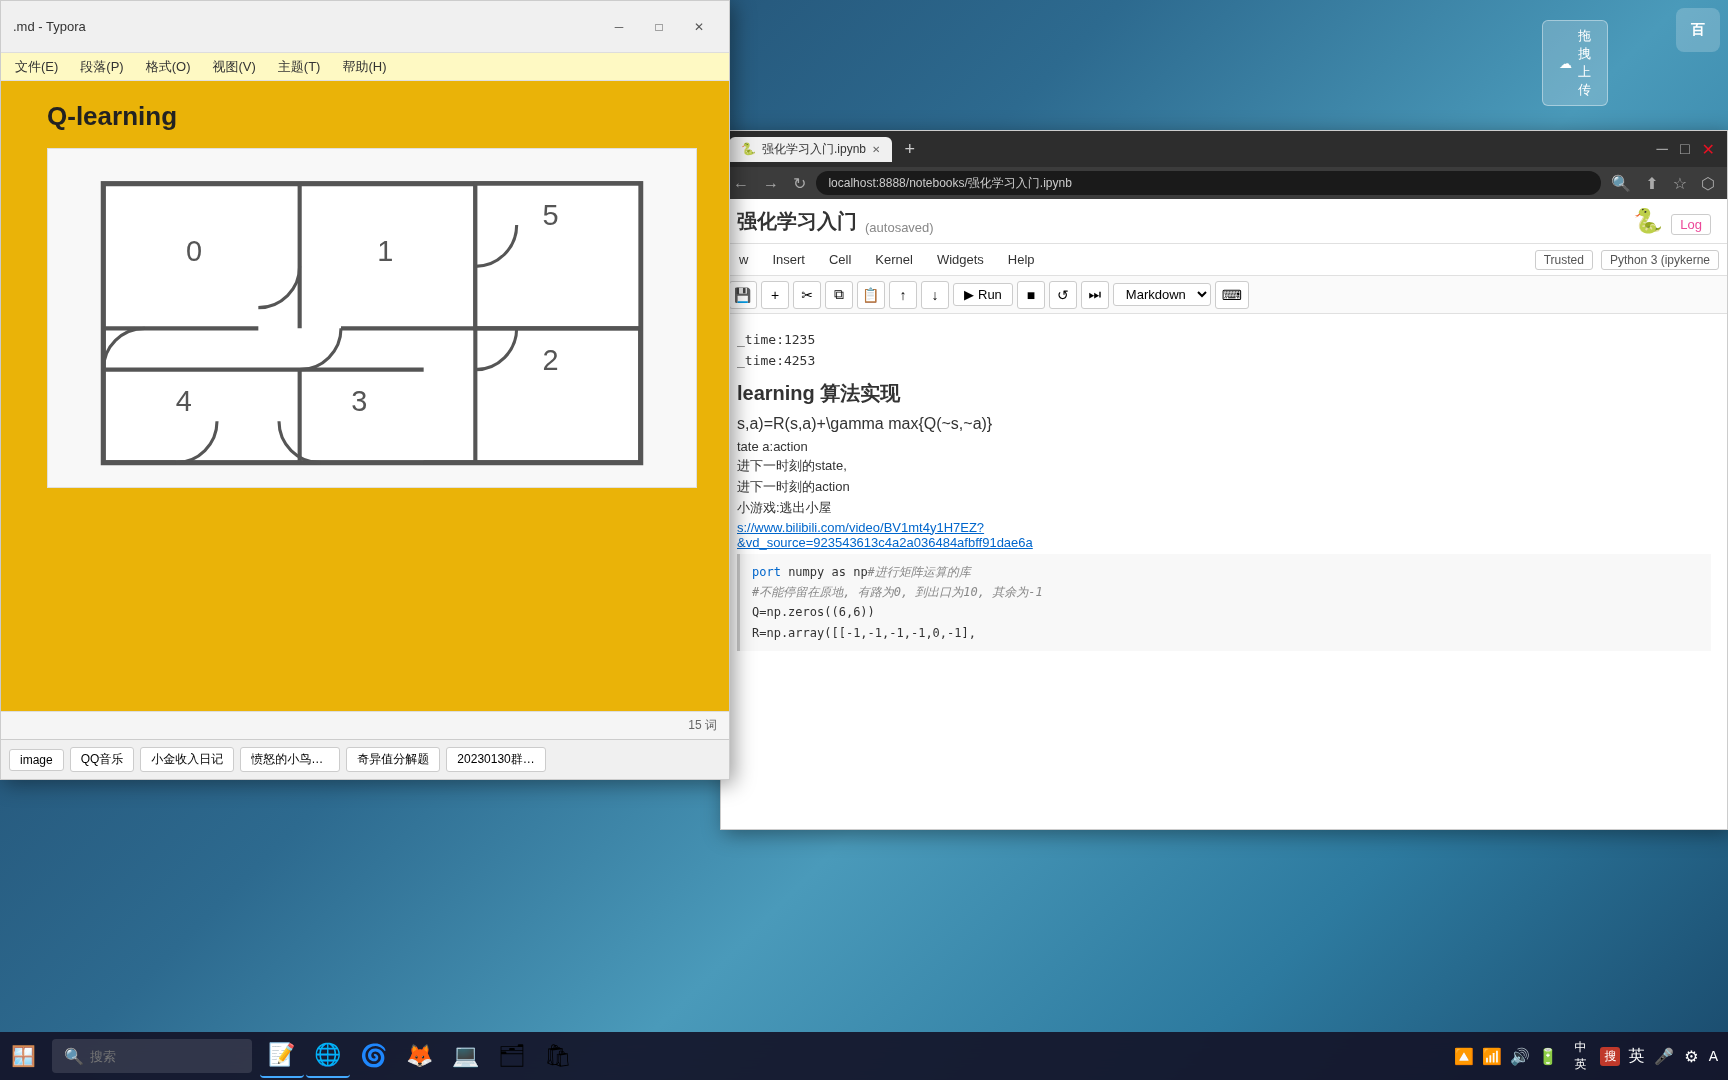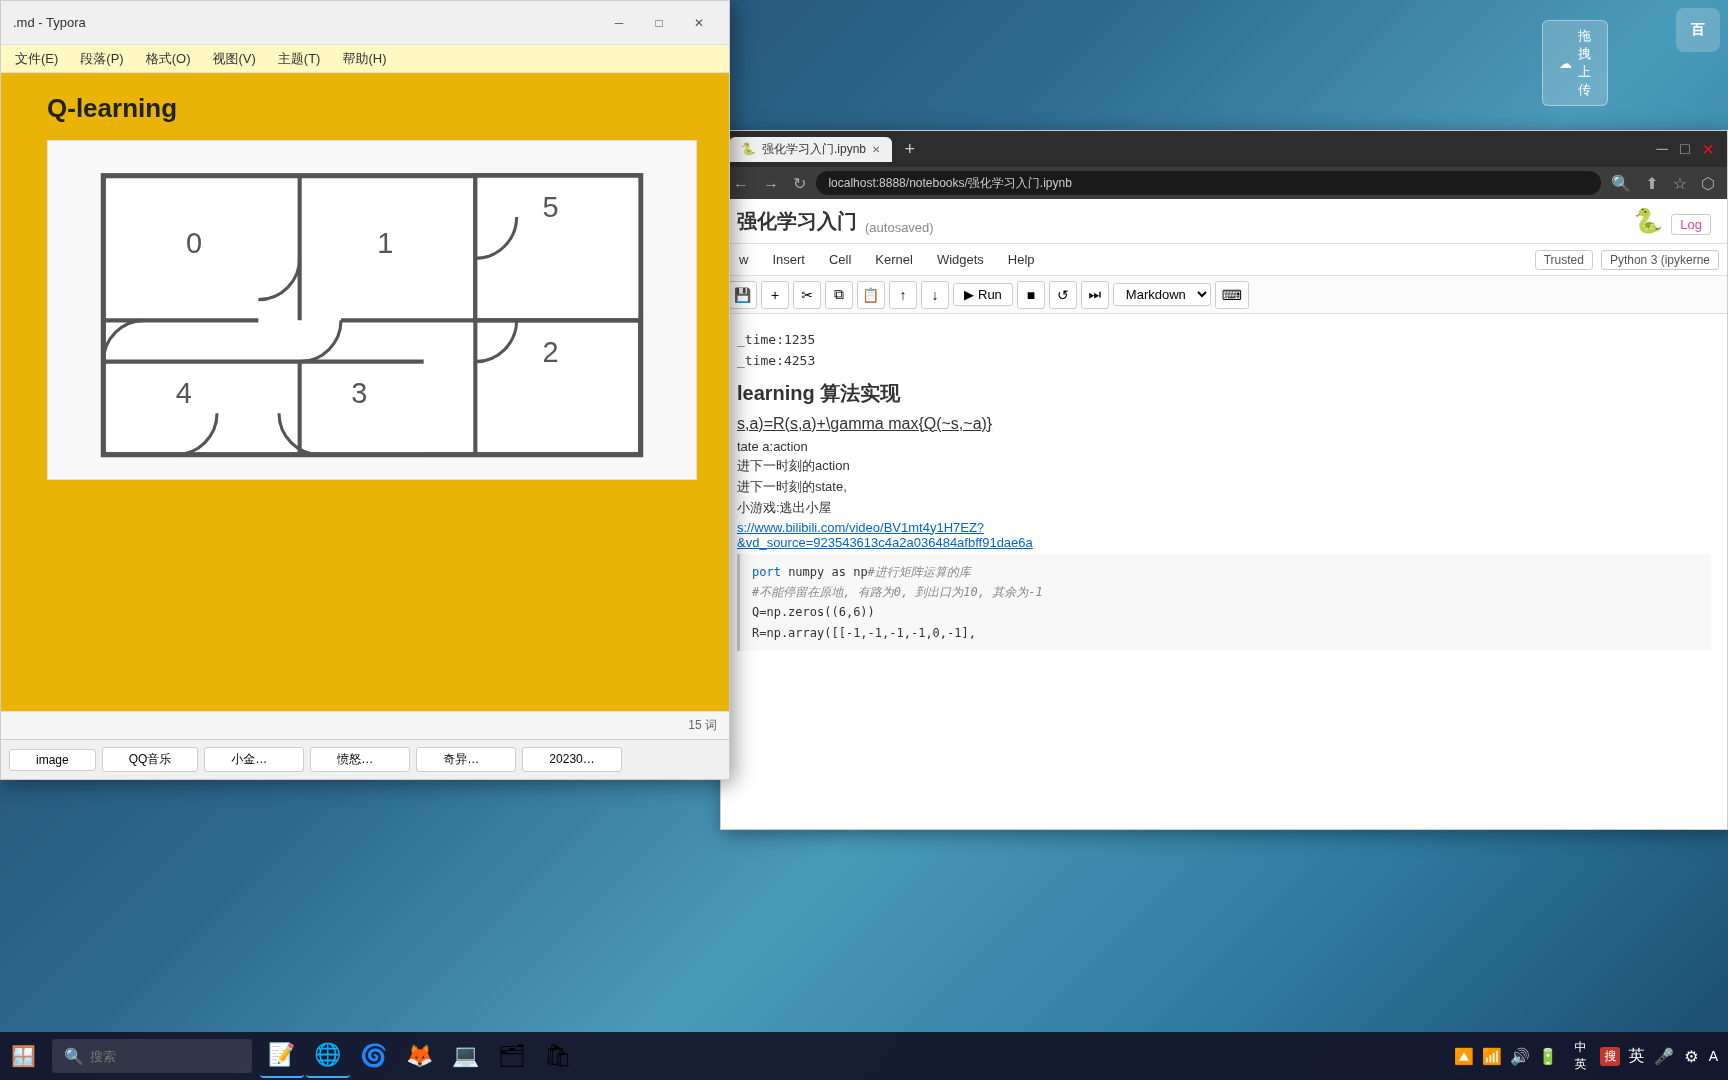--- a/index.html
+++ b/index.html
@@ -149,21 +149,21 @@
       height: 780px;
       background: white;
       border: 1px solid #ccc;
       box-shadow: 4px 4px 20px rgba(0,0,0,0.4);
       display: flex;
       flex-direction: column;
       z-index: 10;
     }
 
     .window-titlebar {
-      height: 44px;
+      height: 52px;
       background: #f0f0f0;
       display: flex;
       align-items: center;
       padding: 0 12px;
       border-bottom: 1px solid #ddd;
       flex-shrink: 0;
     }
 
     .window-title {
       font-size: 13px;
@@ -255,21 +255,21 @@
       border-top: 1px solid #ccc;
       display: flex;
       align-items: center;
       padding: 0 8px;
       gap: 6px;
       flex-shrink: 0;
       overflow: hidden;
     }
 
     .taskbar-item {
-      padding: 3px 26px;
+      padding: 3px 10px;
       font-size: 12px;
       background: white;
       border: 1px solid #ccc;
       border-radius: 3px;
       cursor: pointer;
       white-space: nowrap;
       max-width: 100px;
       overflow: hidden;
       text-overflow: ellipsis;
     }
@@ -488,21 +488,20 @@
       color: #333;
       margin: 8px 0;
       font-family: sans-serif;
     }
 
     .jupyter-formula {
       font-size: 16px;
       color: #333;
       margin: 6px 0;
       font-family: sans-serif;
-      text-decoration: underline;
     }
 
     .jupyter-text {
       font-size: 13px;
       color: #333;
       margin: 3px 0;
       font-family: sans-serif;
     }
 
     .jupyter-link {
@@ -755,22 +754,22 @@
     </div>
 
     <div class="jupyter-content">
       <div class="jupyter-output">
         <div>_time:1235</div>
         <div>_time:4253</div>
       </div>
       <div class="jupyter-heading">learning 算法实现</div>
       <div class="jupyter-formula">s,a)=R(s,a)+\gamma max{Q(~s,~a)}</div>
       <div class="jupyter-text">tate a:action</div>
+      <div class="jupyter-text">进下一时刻的state,</div>
       <div class="jupyter-text">进下一时刻的action</div>
-      <div class="jupyter-text">进下一时刻的state,</div>
       <div class="jupyter-text">小游戏:逃出小屋</div>
       <div class="jupyter-link">s://www.bilibili.com/video/BV1mt4y1H7EZ?</div>
       <div class="jupyter-link">&amp;vd_source=923543613c4a2a036484afbff91dae6a</div>
       <div class="jupyter-code">
         <div><span class="keyword">port</span> numpy as np<span class="jupyter-comment">#进行矩阵运算的库</span></div>
         <div><span class="jupyter-comment">#不能停留在原地, 有路为0, 到出口为10, 其余为-1</span></div>
         <div>Q=np.zeros((6,6))</div>
         <div>R=np.array([[-1,-1,-1,-1,0,-1],</div>
       </div>
     </div>

